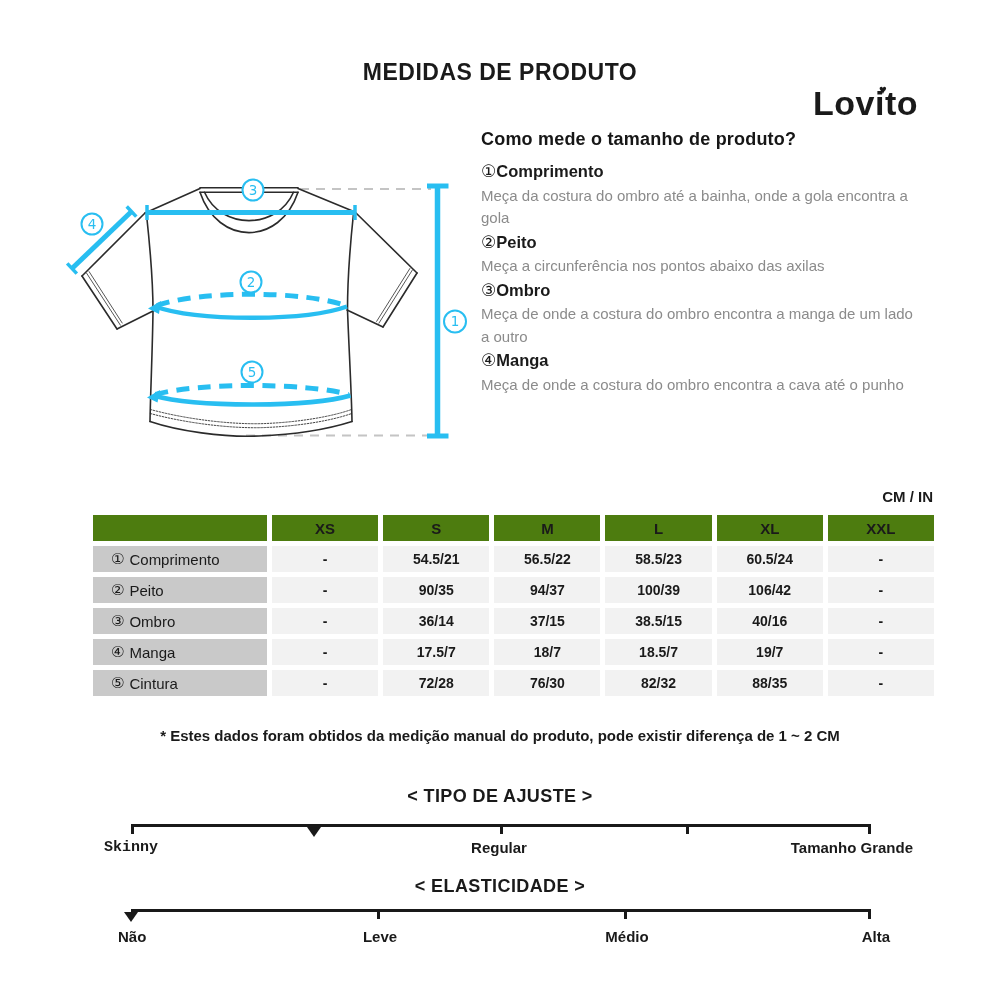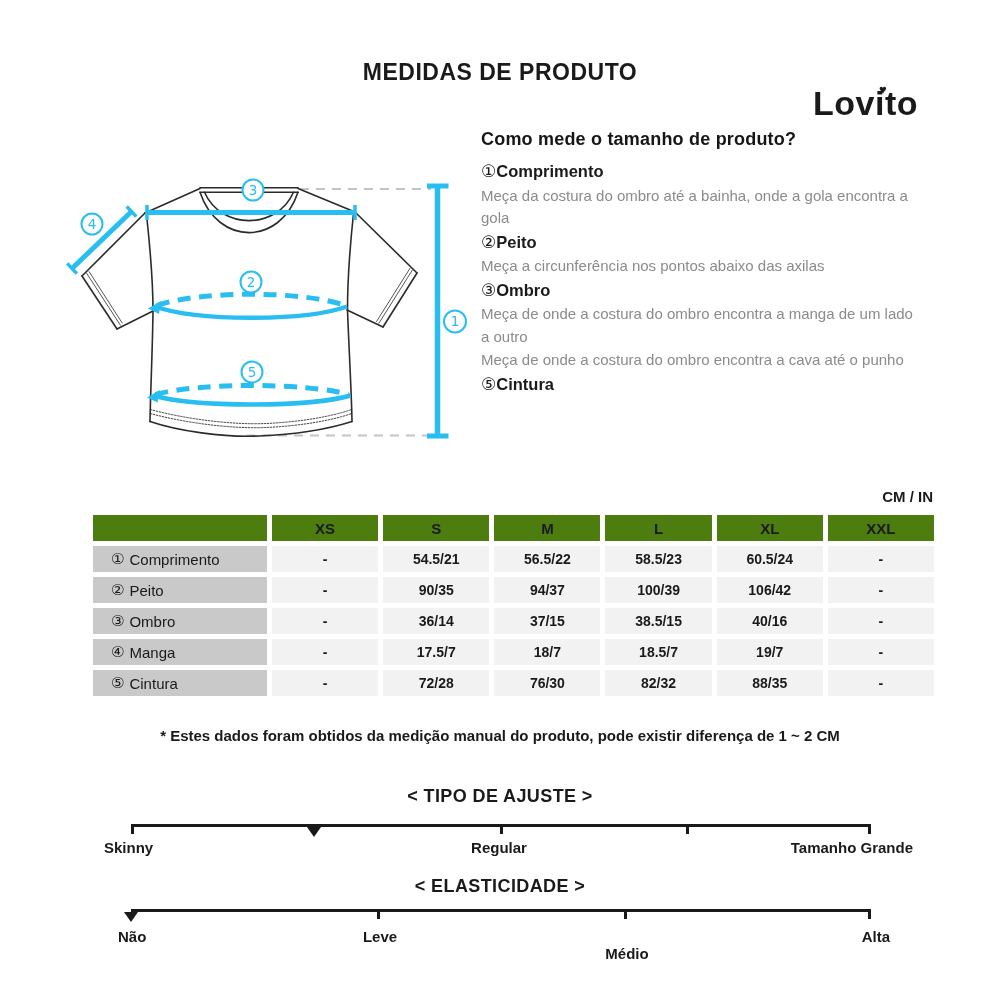--- a/index.html
+++ b/index.html
@@ -124,23 +124,23 @@
 
   <div class="item-label"><span class="circ">①</span><span>Comprimento</span></div>
   <p class="item-desc">Meça da costura do ombro até a bainha, onde a gola encontra a gola</p>
 
   <div class="item-label"><span class="circ">②</span><span>Peito</span></div>
   <p class="item-desc">Meça a circunferência nos pontos abaixo das axilas</p>
 
   <div class="item-label"><span class="circ">③</span><span>Ombro</span></div>
   <p class="item-desc">Meça de onde a costura do ombro encontra a manga de um lado a outro</p>
 
+  <div class="item-label"><span class="circ">④</span><span>Manga</span></div>
   <p class="item-desc">Meça de onde a costura do ombro encontra a cava até o punho</p>
 
-  <div class="item-label"><span class="circ">⑤</span><span>Cintura</span></div>
 </div>
 
 <div class="abs unit-label">CM / IN</div>
 
 <div class="abs size-table">
   <div class="cell hd"></div>
   <div class="cell hd">XS</div>
   <div class="cell hd">S</div>
   <div class="cell hd">M</div>
   <div class="cell hd">L</div>
@@ -205,26 +205,26 @@
 
 <div class="abs footnote">* Estes dados foram obtidos da medição manual do produto, pode existir diferença de 1 ~ 2 CM</div>
 
 <div class="abs slider-title" style="top:786px;">&lt; TIPO DE AJUSTE &gt;</div>
 <div class="abs track" style="left:131px;top:824px;width:740px;"></div>
 <div class="abs tick" style="left:131px;top:824px;"></div>
 <div class="abs tick" style="left:500px;top:824px;"></div>
 <div class="abs tick" style="left:686px;top:824px;"></div>
 <div class="abs tick" style="left:868px;top:824px;"></div>
 <div class="abs marker" style="left:307px;top:827px;"></div>
-<div class="abs slabel" style="left:104px;top:839px;">Skinny</div>
+<div class="abs slabel" style="left:104px;top:839px;font-family:Liberation Mono, monospace;">Skinny</div>
 <div class="abs slabel center" style="left:499px;top:839px;">Regular</div>
 <div class="abs slabel" style="right:87px;top:839px;">Tamanho Grande</div>
 
 <div class="abs slider-title" style="top:876px;">&lt; ELASTICIDADE &gt;</div>
 <div class="abs track" style="left:131px;top:909px;width:740px;"></div>
 <div class="abs tick" style="left:377px;top:909px;"></div>
 <div class="abs tick" style="left:624px;top:909px;"></div>
 <div class="abs tick" style="left:868px;top:909px;"></div>
 <div class="abs marker" style="left:124px;top:912px;"></div>
 <div class="abs slabel" style="left:118px;top:928px;">Não</div>
 <div class="abs slabel center" style="left:380px;top:928px;">Leve</div>
-<div class="abs slabel center" style="left:627px;top:928px;margin-top:17px;">Médio</div>
+<div class="abs slabel center" style="left:627px;top:928px;">Médio</div>
 <div class="abs slabel" style="right:110px;top:928px;">Alta</div>
 
 </body></html>

